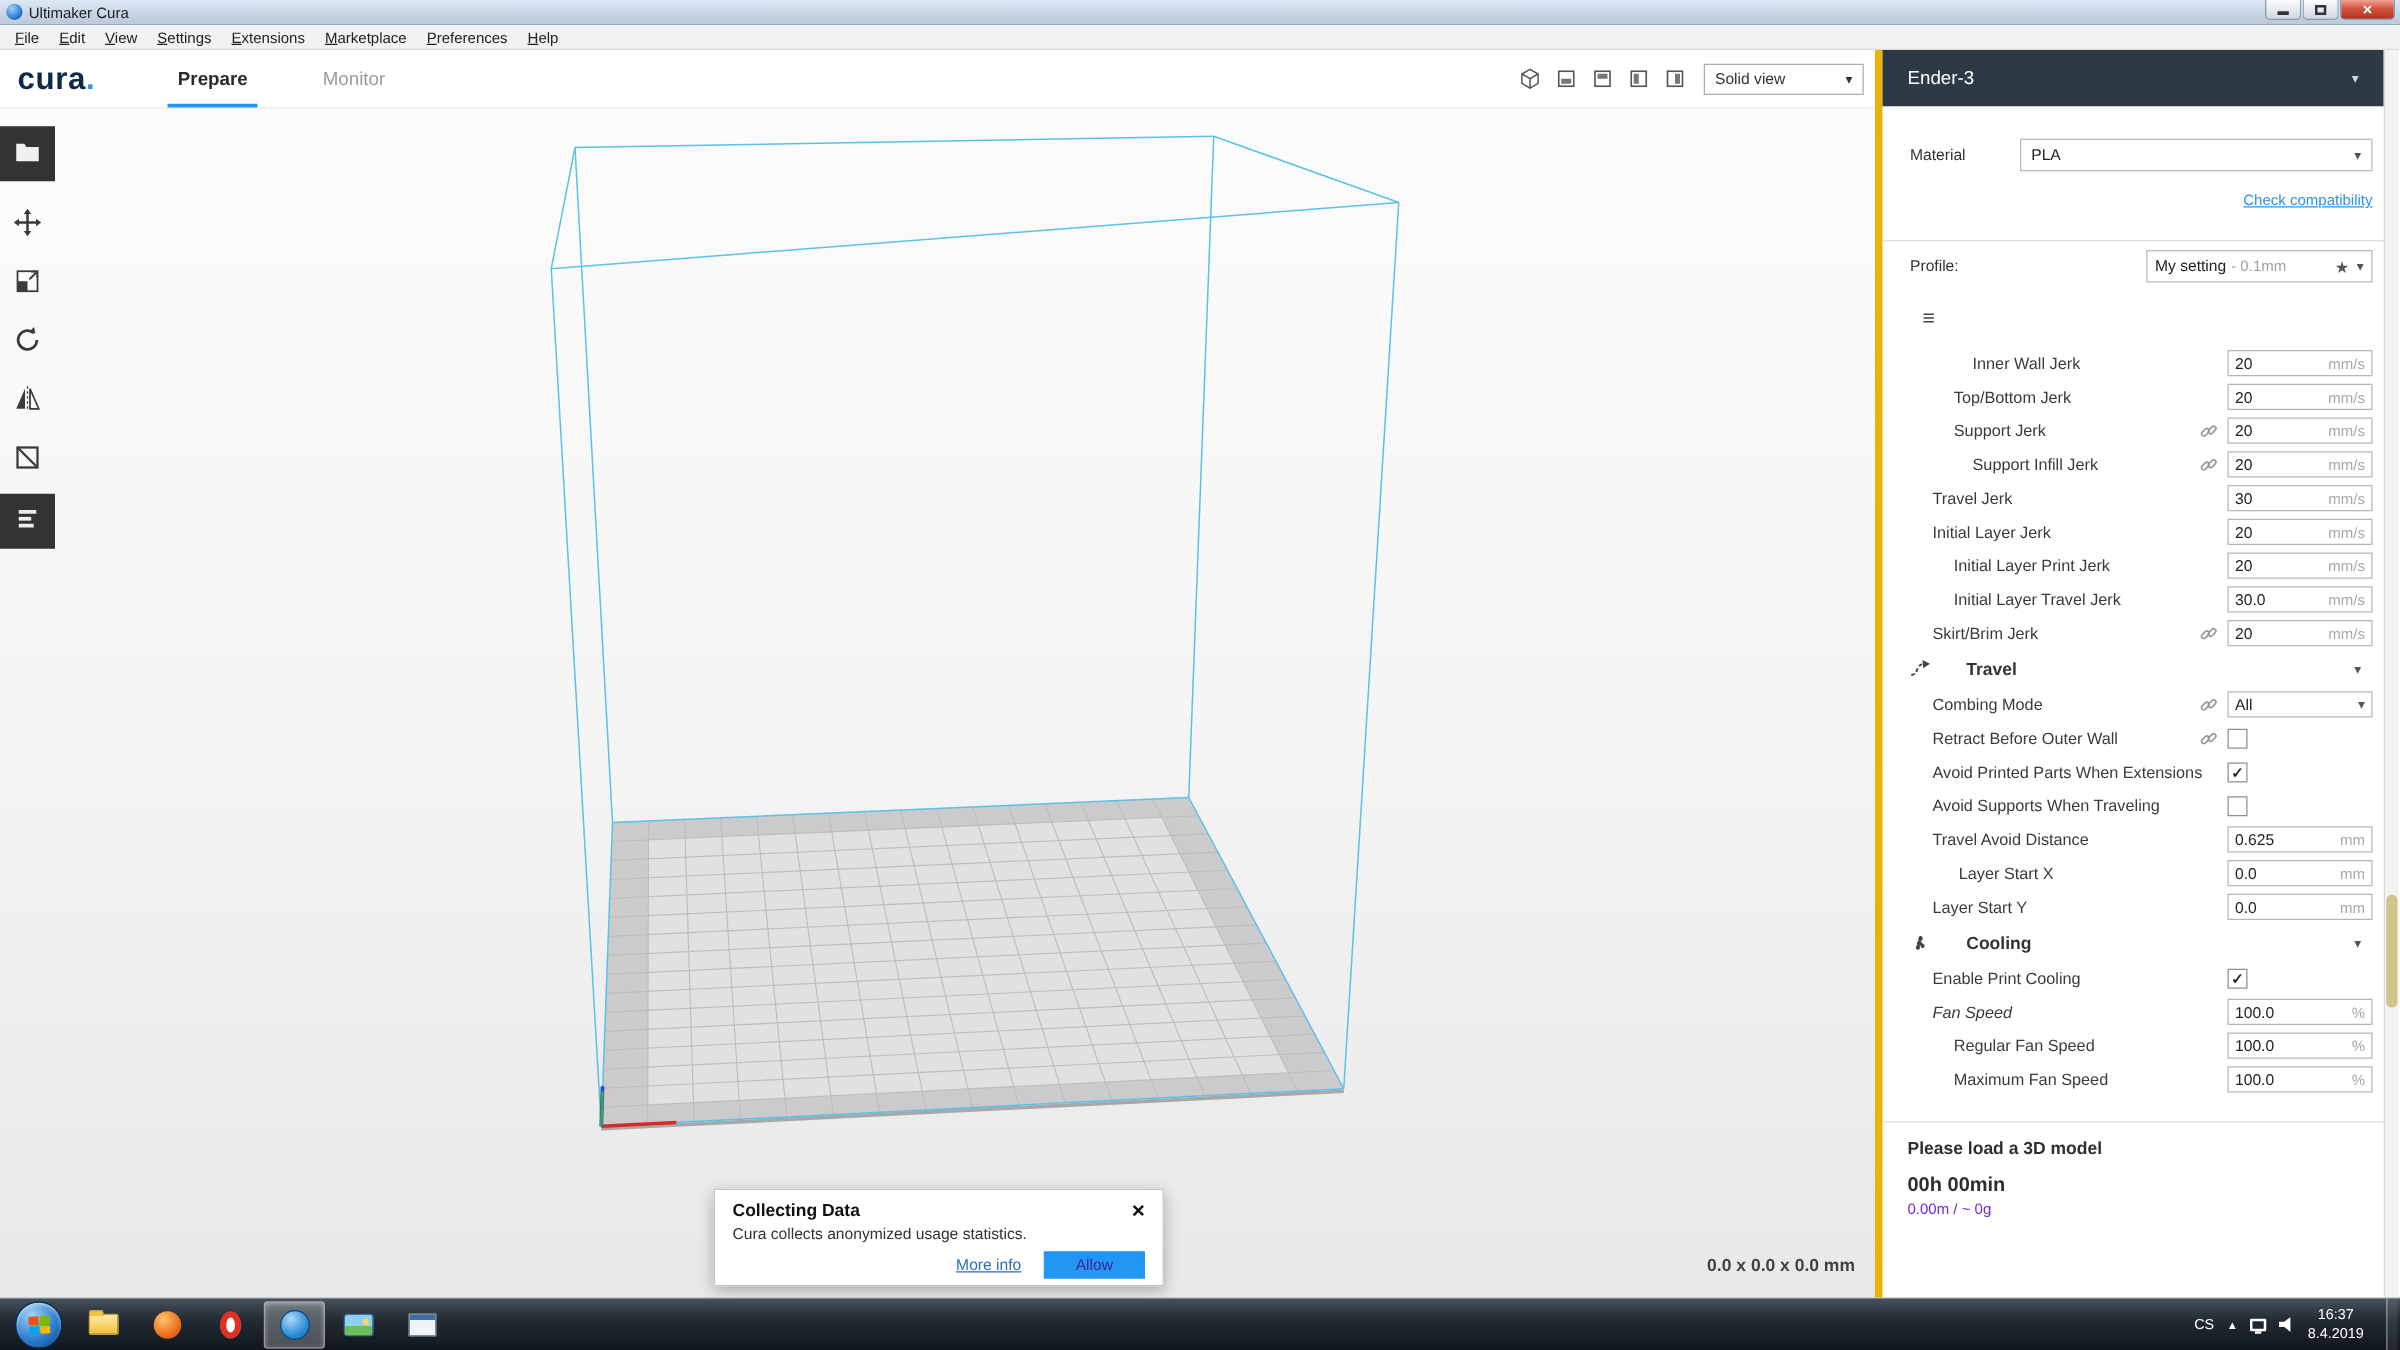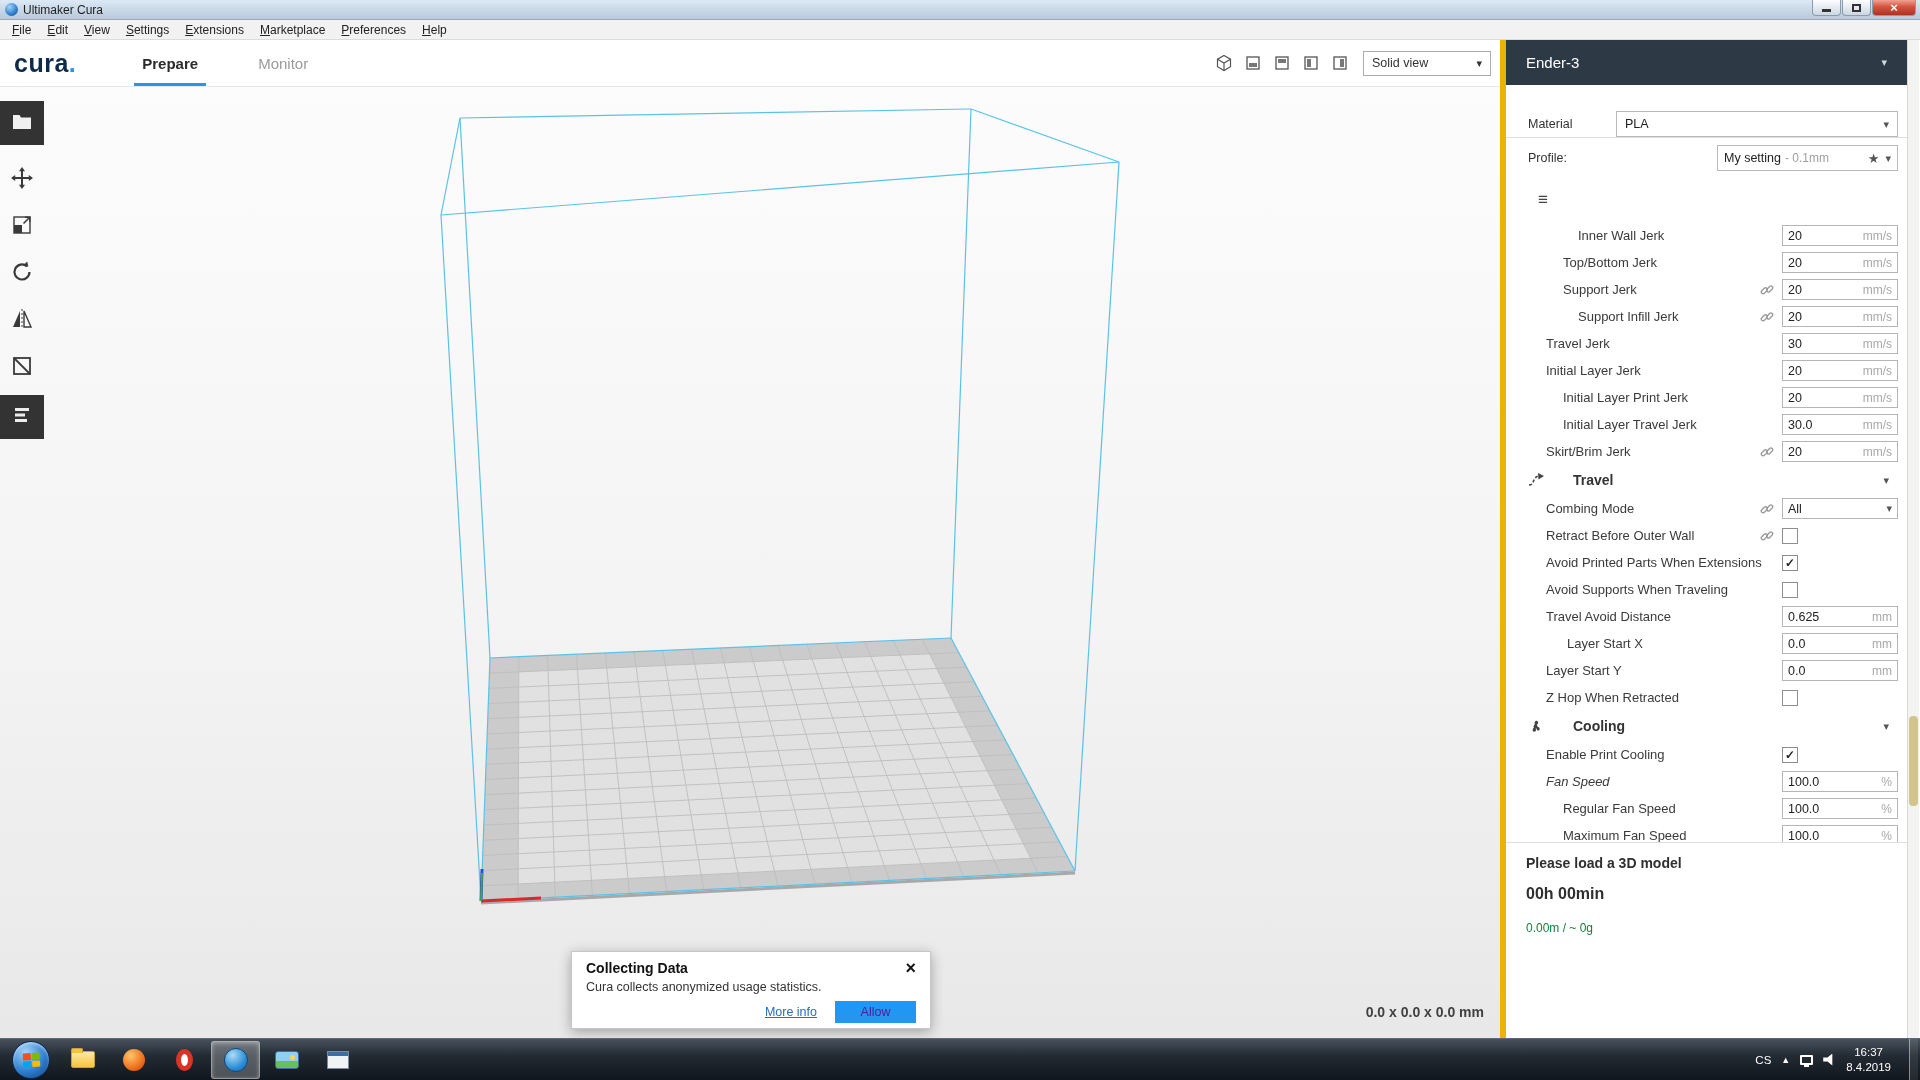--- a/index.html
+++ b/index.html
@@ -107,21 +107,21 @@
           font-size:12px; font-weight:bold; color:#222; line-height:1; }
   .scat { display:flex; align-items:center; height:30px; padding:0 18px 0 21px; }
   .cat-icon { width:20px; margin-right:26px; display:flex; }
   .cat-label { flex:1; font-size:14px; font-weight:bold; color:#333; }
   .scat .chev { color:#555; }
   .chev { font-size:11px; }
 
   .sidebar-footer { flex:1; padding:12px 20px 0; }
   .sf-msg { font-size:14px; font-weight:bold; color:#2f2f2f; }
   .sf-time { margin-top:14px; font-size:16px; font-weight:bold; color:#2f2f2f; }
-  .sf-usage { margin-top:18px; font-size:12px; color:#15803d; }
+  .sf-usage { margin-top:2px; font-size:12px; color:#6d28d9; }
 
   
   .scroll-strip { width:12px; background:#f3f3f1; border-left:1px solid #d8d8d6; position:relative; }
   .scroll-thumb { position:absolute; left:1px; top:676px; width:9px; height:90px; background:#d3c48d; border-radius:4px; }
 
   
   .taskbar { height:42px; background:linear-gradient(180deg,#48525c 0%,#232b34 40%,#10161d 100%);
              border-top:1px solid #5a6a78; display:flex; align-items:center; padding-left:4px; }
   .start-orb { width:38px; height:38px; margin:0 8px; border-radius:50%; border:1px solid #0a2a52;
                background:radial-gradient(circle at 35% 28%,#9fd4f7,#2f7fd0 55%,#0b3e7e);
@@ -351,20 +351,23 @@
       <span class="chev">▾</span>
     </div>
 
     <div class="mrow">
       <span class="lbl">Material</span>
       <div class="dropdown">
         <span>PLA</span>
         <span class="chev" style="margin-left:auto">▾</span>
       </div>
     </div>
+    <div class="linkrow">
+      <a>Check compatibility</a>
+    </div>
 
     <div class="divider"></div>
 
 
     <div class="profile-row">
       <span class="lbl">Profile:</span>
       <div class="dropdown">
         <span class="pv">My setting</span>
         <span class="ps">- 0.1mm</span>
         <span class="star">★</span>
@@ -543,26 +546,20 @@
             </div>
           </div>
         </div>
         <div class="srow">
           <span class="slabel" style="padding-left: 40px;">Layer Start Y</span>
           <div class="ctrl">
             <div class="valbox">
               <span class="val">0.0</span>
               <span class="unit">mm</span>
             </div>
-          </div>
-        </div>
-        <div class="srow">
-          <span class="slabel" style="padding-left: 40px;">Z Hop When Retracted</span>
-          <div class="ctrl">
-            <div class="cbox"></div>
           </div>
         </div>
         <div class="scat">
           <span class="cat-icon">
             <svg width="17" height="17" viewBox="0 0 16 16">
               <circle cx="8" cy="8" r="1.8" fill="#444"></circle>
               <path d="M8 8C5 2 11 1 10.5 5Z M8 8c5-1 5 5 1.5 3.5Z M8 8c-4.5 2-2.5 7 .5 4Z" fill="#444"></path>
             </svg>
           </span>
           <span class="cat-label">Cooling</span>

